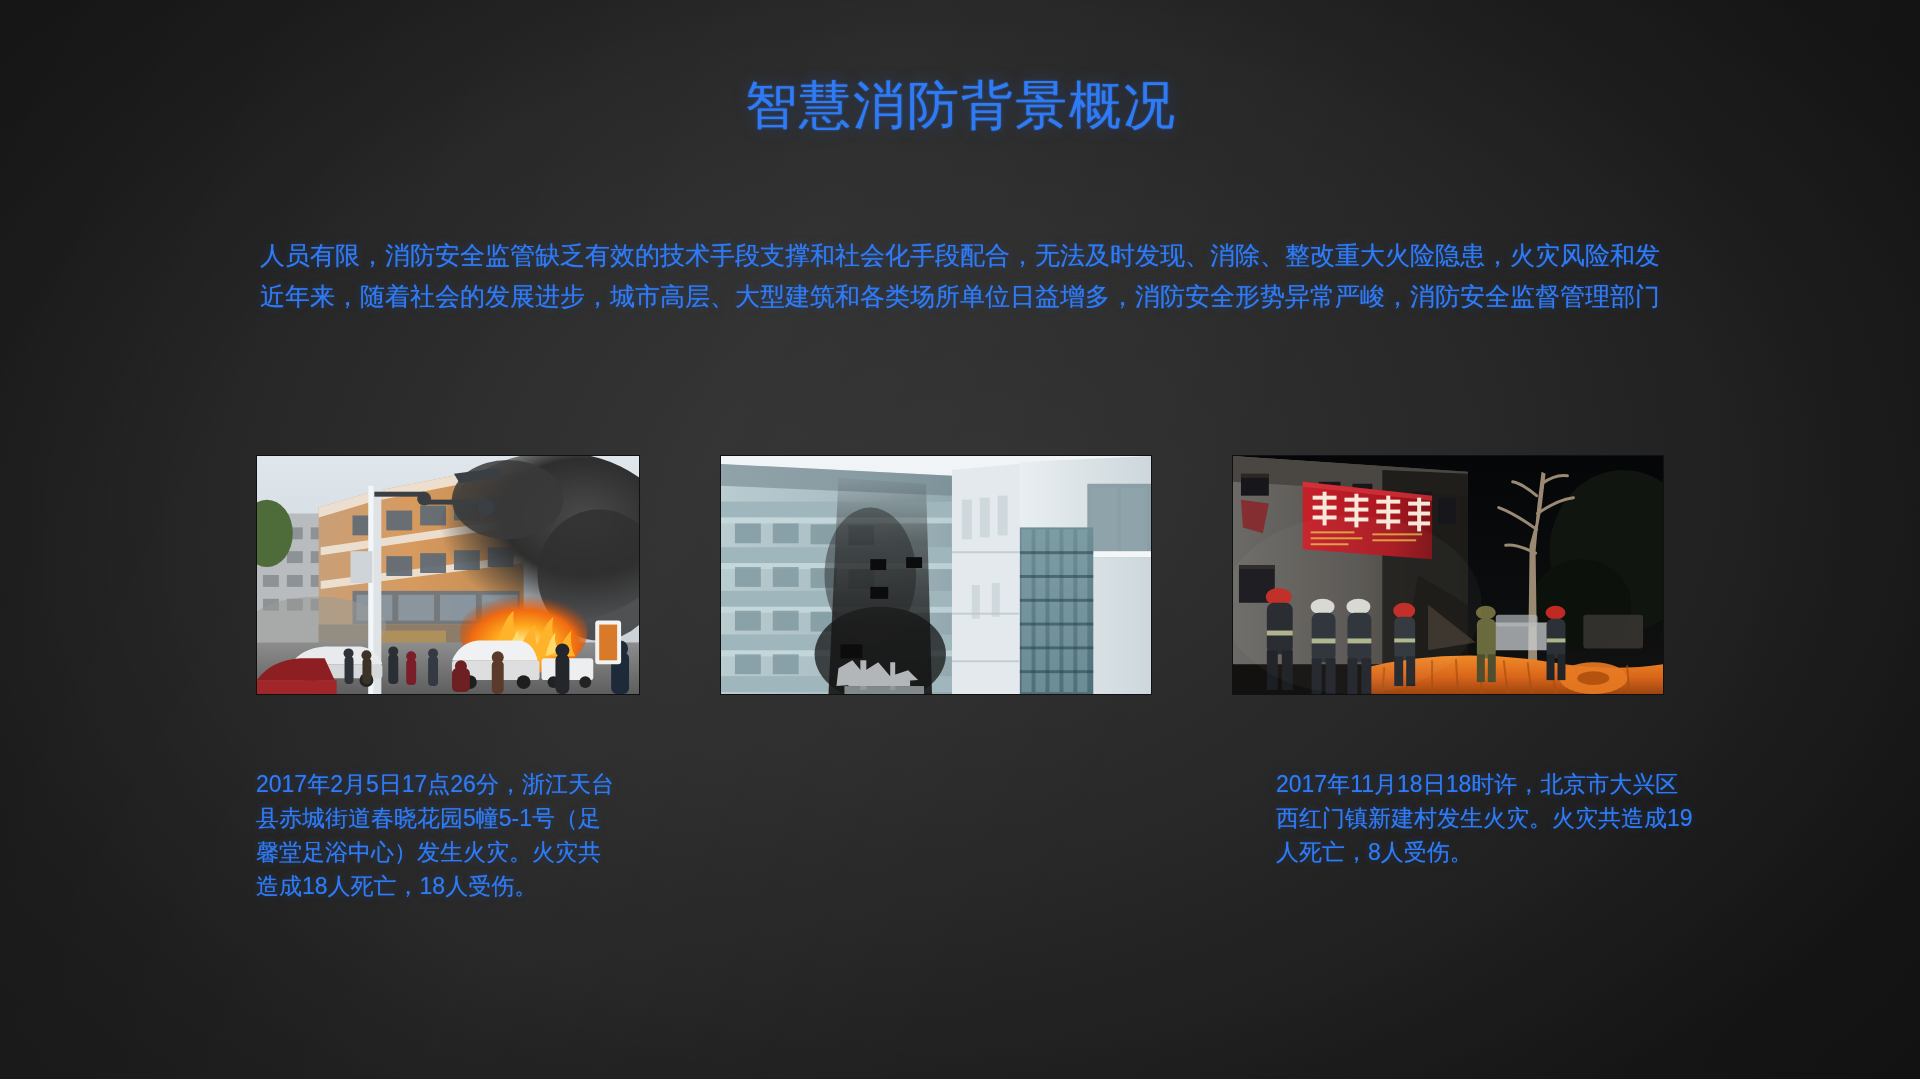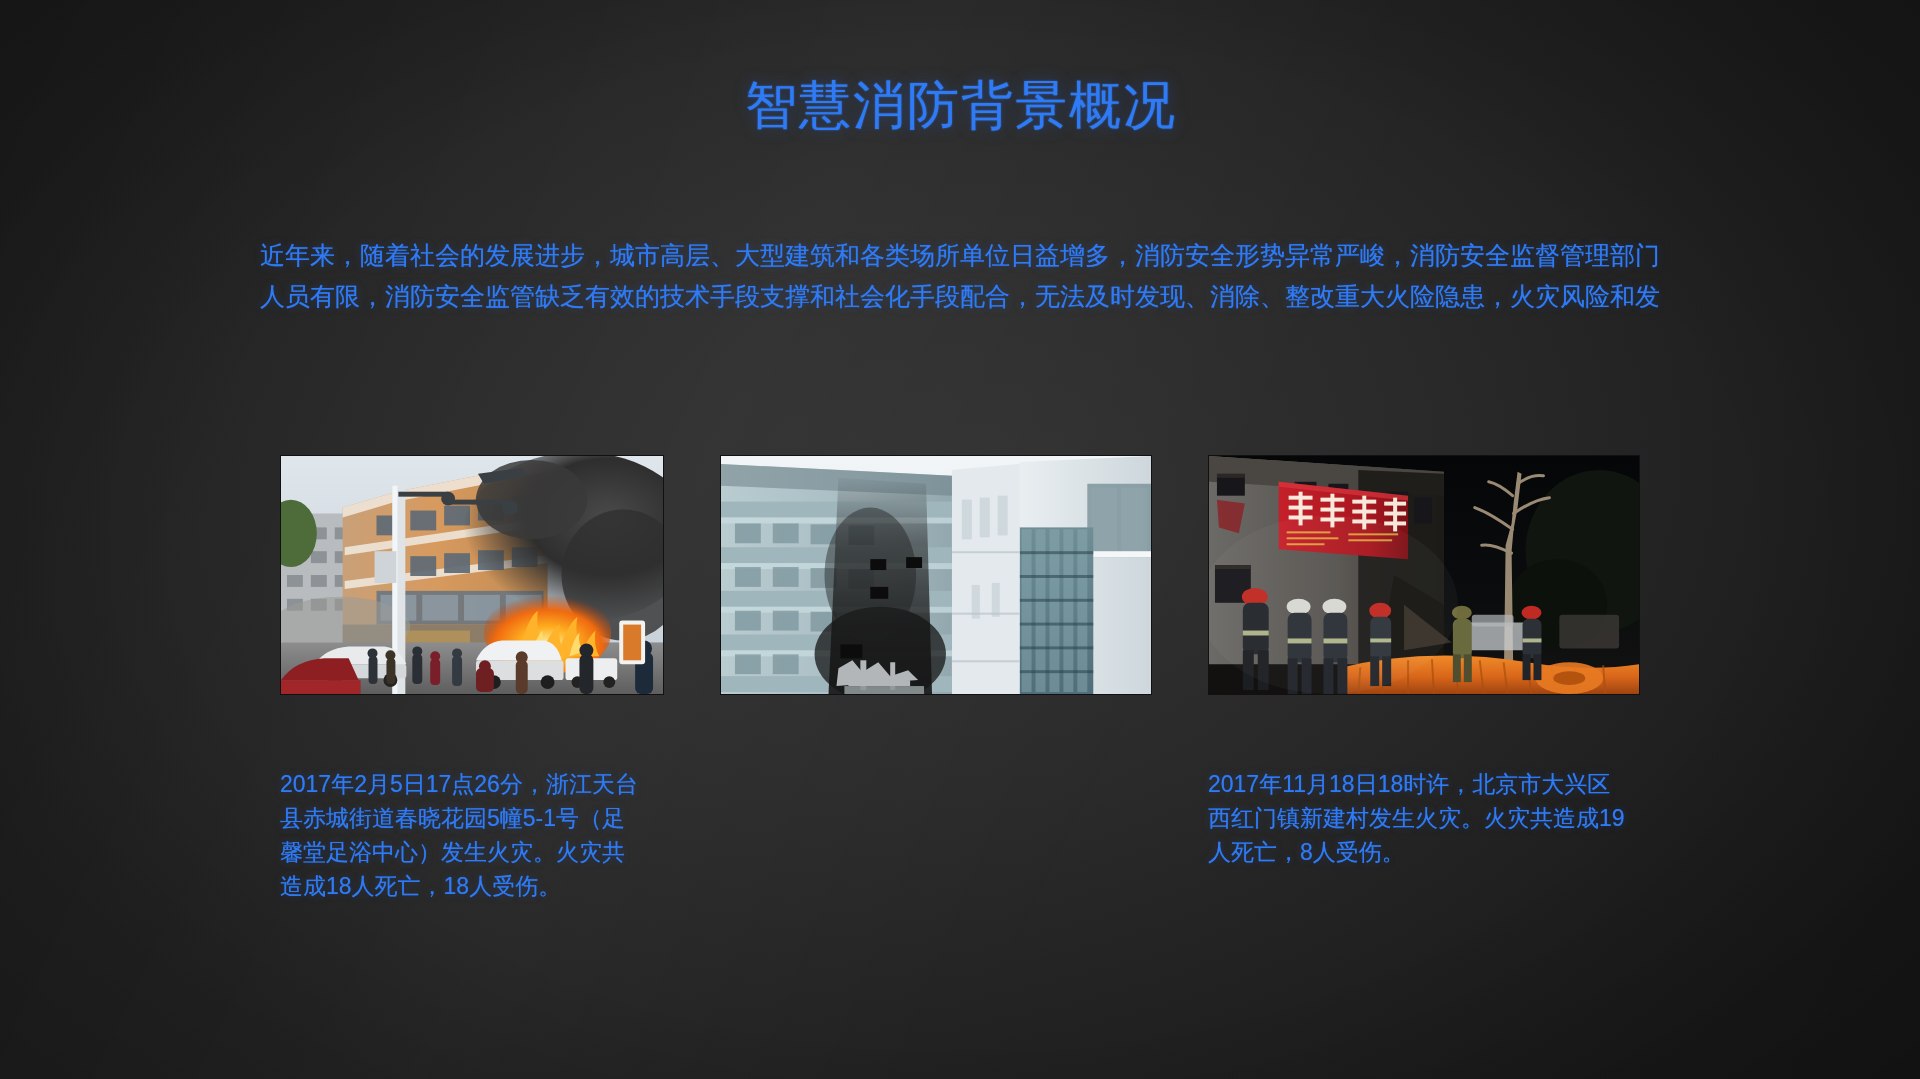--- a/index.html
+++ b/index.html
@@ -53,21 +53,21 @@
     color:#2f7bf6;
     text-shadow:0 0 1px rgba(47,123,246,0.6), 0 0 10px rgba(40,110,240,0.28);
     z-index:3;
   }
   .intro .ln { display:block; }
 
   
   .cards {
     position:absolute; top:455px; left:0; width:1920px;
     display:flex; justify-content:center;
-    gap:56px;
+    gap:80px;
     z-index:3;
   }
   .card { width:384px; }
   .card.wide { width:432px; }
 
   .photo {
     position:relative;
     width:100%; height:240px;
     overflow:hidden;
     background:#101010;
@@ -78,32 +78,32 @@
   .caption {
     margin-top:72px;
     font-size:23px;
     line-height:34px;
     color:#2f7bf6;
     text-shadow:0 0 1px rgba(47,123,246,0.55), 0 0 9px rgba(40,110,240,0.25);
     text-align:left;
   }
   .card.c1 .caption { width:360px; }
   .card.c2 .caption { width:372px; }
-  .card.c3 .caption { width:420px; }
+  .card.c3 .caption { width:420px;margin-left:44px; }
 </style>
 </head>
 <body>
 
 <div class="slide">
 
   <h1 class="title">智慧消防背景概况</h1>
 
   <div class="intro">
+    <span class="ln">人员有限，消防安全监管缺乏有效的技术手段支撑和社会化手段配合，无法及时发现、消除、整改重大火险隐患，火灾风险和发</span>
     <span class="ln">近年来，随着社会的发展进步，城市高层、大型建筑和各类场所单位日益增多，消防安全形势异常严峻，消防安全监督管理部门</span>
-    <span class="ln">人员有限，消防安全监管缺乏有效的技术手段支撑和社会化手段配合，无法及时发现、消除、整改重大火险隐患，火灾风险和发</span>
   </div>
 
   <div class="cards">
 
     <div class="card c1">
       <div class="photo">
         <svg viewBox="0 0 384 240" preserveAspectRatio="none" aria-hidden="true">
           <defs>
             <linearGradient id="sky1" x1="0" y1="0" x2="0" y2="1">
               <stop offset="0%" stop-color="#dfe6ec"></stop>

